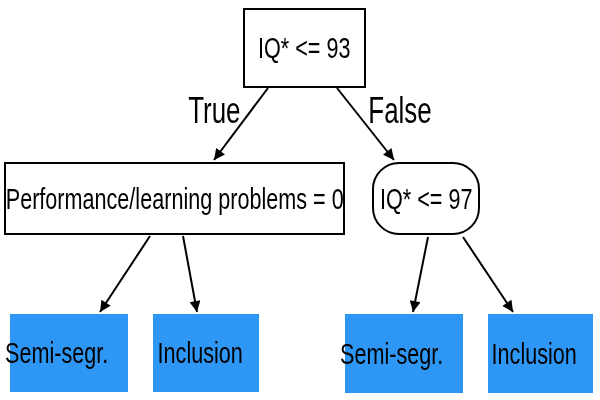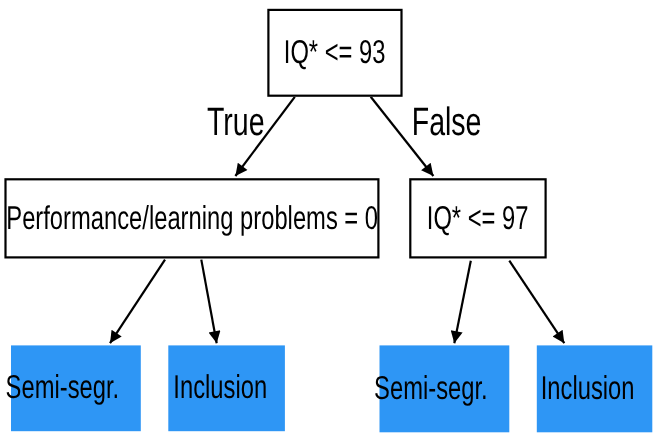--- a/index.html
+++ b/index.html
@@ -46,27 +46,27 @@
   .edge-label {
     position: absolute;
     font-size: 36px;
     line-height: 1;
     white-space: nowrap;
     text-align: center;
   }
   
   .n-root   { left: 243px; top: 8px;   width: 123px; height: 80px; }
   .n-left   { left: 4px;   top: 162px; width: 341px; height: 73px; text-align: center; }
-  .n-right  { left: 372px; top: 162px; width: 125px; height: 73px; }
+  .n-right  { left: 372px; top: 162px; width: 108px; height: 73px; border-radius: 27px; }
   .n-leaf1  { left: 10px;  top: 314px; width: 118px; height: 78px; }
   .n-leaf2  { left: 153px; top: 314px; width: 106px; height: 78px; }
   .n-leaf3  { left: 345px; top: 314px; width: 118px; height: 79px; }
   .n-leaf4  { left: 488px; top: 314px; width: 105px; height: 79px; }
   .l-true   { left: 164px; top: 93px;  width: 100px; }
-  .l-false  { left: 350px; top: 93px;  width: 100px; text-align: right; }
+  .l-false  { left: 350px; top: 93px;  width: 100px; }
 </style>
 </head>
 <body>
 
 <div class="canvas">
 
   <svg class="edges" viewBox="0 0 600 400" xmlns="http://www.w3.org/2000/svg">
     <defs>
       <marker id="arrow" viewBox="0 0 10 10" refX="10" refY="5" markerWidth="13" markerHeight="11" markerUnits="userSpaceOnUse" orient="auto">
         <path d="M0,0 L10,5 L0,10 z" fill="#000000"></path>

